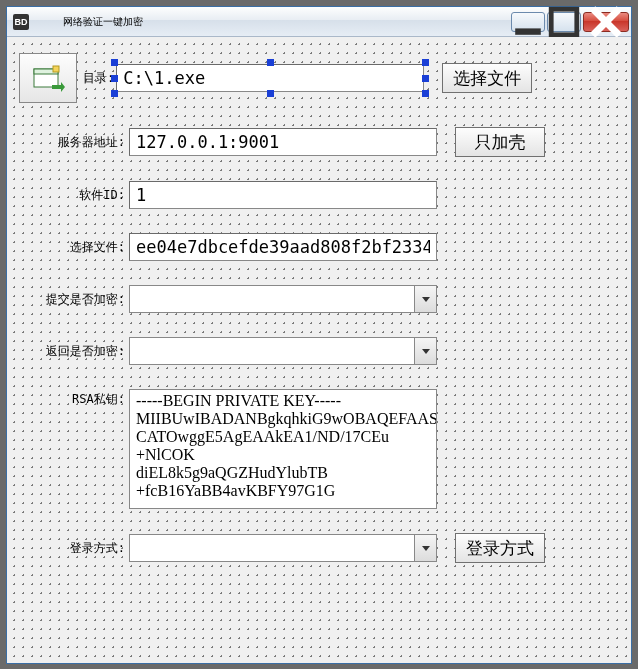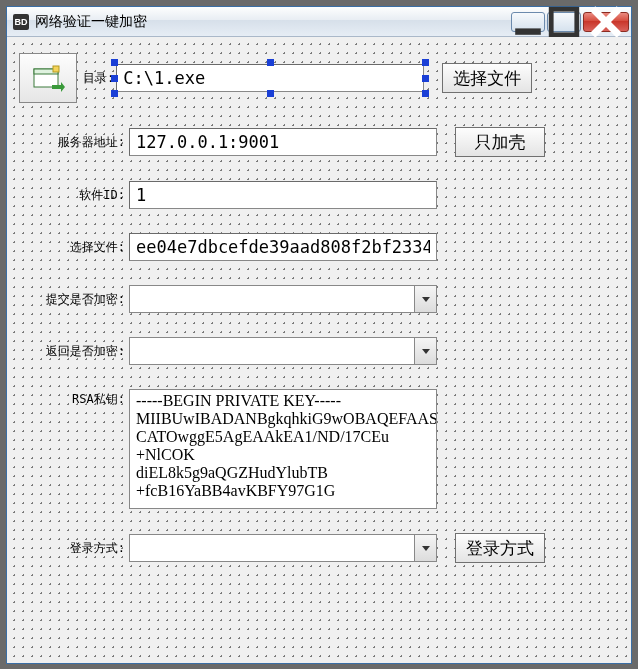--- a/index.html
+++ b/index.html
@@ -35,22 +35,23 @@
     color: #fff;
     font-size: 9px;
     font-weight: bold;
     text-align: center;
     line-height: 16px;
     font-family: Arial, sans-serif;
     margin-right: 6px;
   }
   .title-text {
     flex: 1;
-    font-size: 14px;
+    font-size: 10px;
     color: #000;
+    margin-left: 28px;
   }
   .win-buttons { display: flex; gap: 2px; }
   .win-btn {
     width: 34px; height: 20px;
     border: 1px solid #6b8aad;
     border-radius: 3px;
     background: linear-gradient(#f6f9fc, #d6e2ee);
     display: flex; align-items: center; justify-content: center;
     font-size: 11px;
     color: #2b2b2b;

